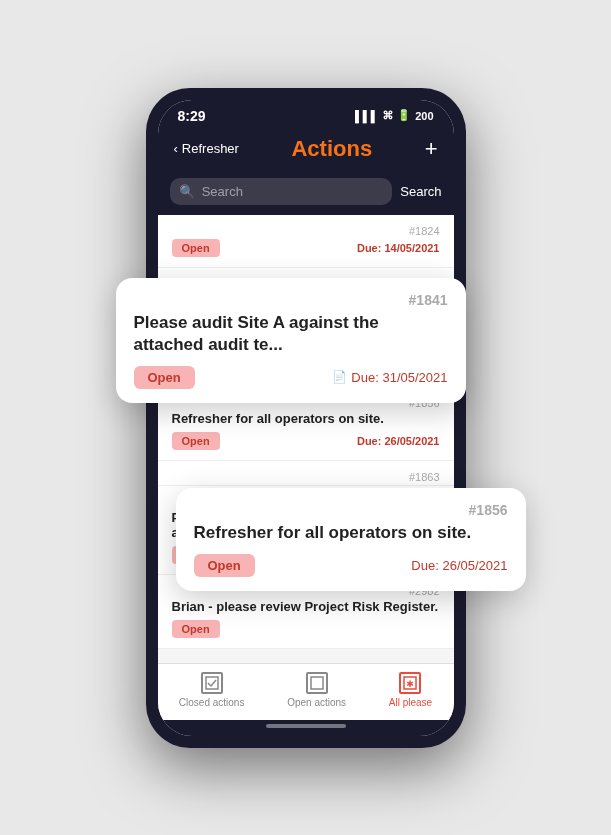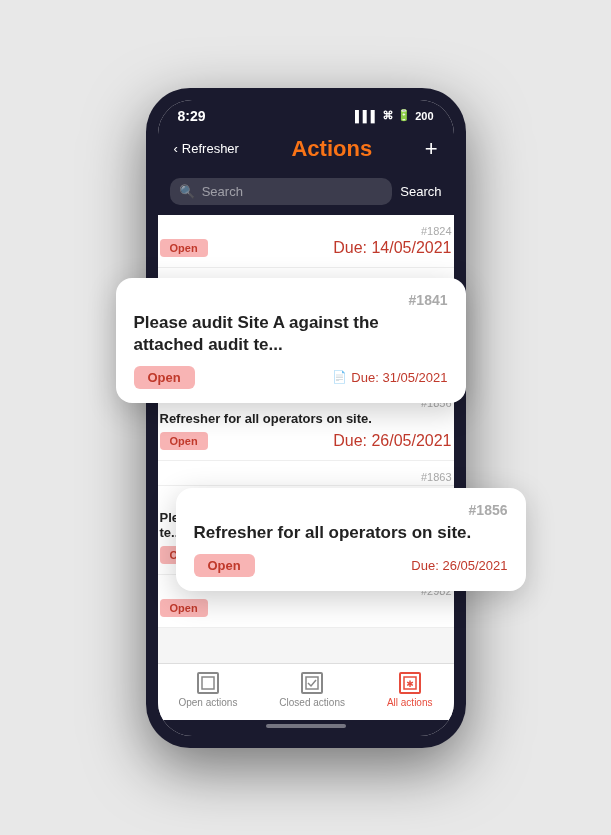--- a/index.html
+++ b/index.html
@@ -114,21 +114,21 @@
     .content-area {
       flex: 1;
       overflow-y: auto;
       background: #f5f5f5;
       position: relative;
     }
 
     
     .action-item {
       background: white;
-      padding: 10px 2px;
+      padding: 10px 14px;
       border-bottom: 1px solid #eee;
       position: relative;
     }
     .action-id {
       text-align: right;
       font-size: 11px;
       color: #aaa;
       margin-bottom: 2px;
     }
     .action-title {
@@ -144,22 +144,23 @@
     }
     .badge-open {
       background: #f8b4b4;
       color: #c0392b;
       font-size: 11px;
       font-weight: 600;
       padding: 3px 10px;
       border-radius: 4px;
     }
     .due-date {
-      font-size: 16px;
+      font-size: 11px;
       color: #c0392b;
+      font-weight: bold;
     }
     .doc-icon {
       font-size: 12px;
       color: #aaa;
       margin-left: 4px;
     }
 
     
     .floating-card-1 {
       position: absolute;
@@ -381,52 +382,53 @@
               <span style="display:flex;align-items:center;gap:4px;">
                 <span class="badge-open">Open</span>
                 <span class="doc-icon">📄</span>
               </span>
               <span class="due-date">Due: 31/05/2021</span>
             </div>
           </div>
 
           <div class="action-item">
             <div class="action-id">#2982</div>
+            <div class="action-title">Brian - please review Project Risk Register.</div>
             <div class="action-footer">
               <span class="badge-open">Open</span>
             </div>
           </div>
         </div>
 
         <div class="tab-bar">
-          <div class="tab-item">
-            <div class="tab-icon">
-              <svg width="14" height="14" viewBox="0 0 14 14">
-                  <rect x="1" y="1" width="12" height="12" fill="none" stroke="#888" stroke-width="1.5"></rect>
-                </svg>
-            </div>
-            <span>Open actions</span>
-          </div>
           <div class="tab-item">
             <div class="tab-icon">
               <svg width="14" height="14" viewBox="0 0 14 14">
                   <rect x="1" y="1" width="12" height="12" fill="none" stroke="#888" stroke-width="1.5"></rect>
                   <polyline points="3,7 6,10 11,4" fill="none" stroke="#888" stroke-width="1.5"></polyline>
                 </svg>
             </div>
             <span>Closed actions</span>
           </div>
+          <div class="tab-item">
+            <div class="tab-icon">
+              <svg width="14" height="14" viewBox="0 0 14 14">
+                  <rect x="1" y="1" width="12" height="12" fill="none" stroke="#888" stroke-width="1.5"></rect>
+                </svg>
+            </div>
+            <span>Open actions</span>
+          </div>
           <div class="tab-item active">
             <div class="tab-icon" style="border-color:#e74c3c;color:#e74c3c;">
               <svg width="14" height="14" viewBox="0 0 14 14">
                   <rect x="1" y="1" width="12" height="12" fill="none" stroke="#e74c3c" stroke-width="1.5"></rect>
                   <text x="7" y="10.5" text-anchor="middle" font-size="9" fill="#e74c3c">✱</text>
                 </svg>
             </div>
-            <span style="color:#e74c3c;">All actions</span>
+            <span style="color:#e74c3c;">All please</span>
           </div>
         </div>
 
         <div class="home-indicator">
           <div class="home-bar"></div>
         </div>
       </div>
     </div>
   </div>
 </div>

